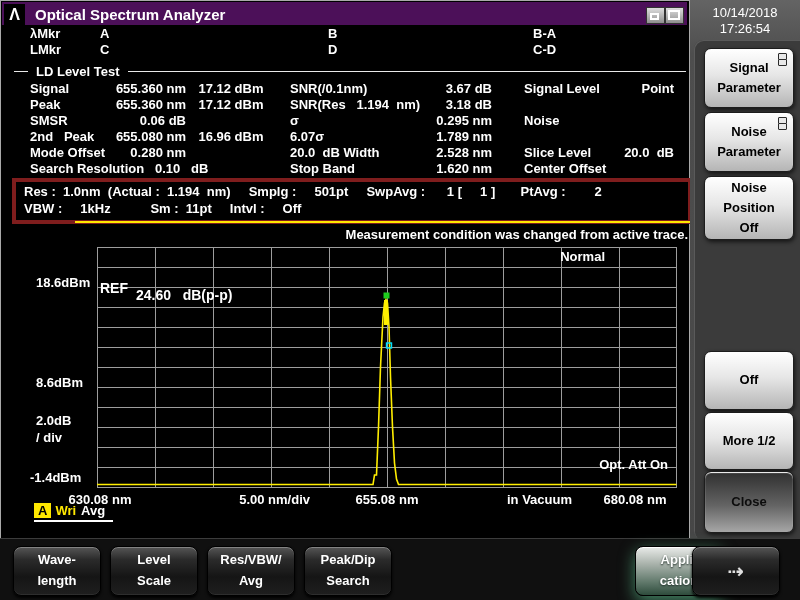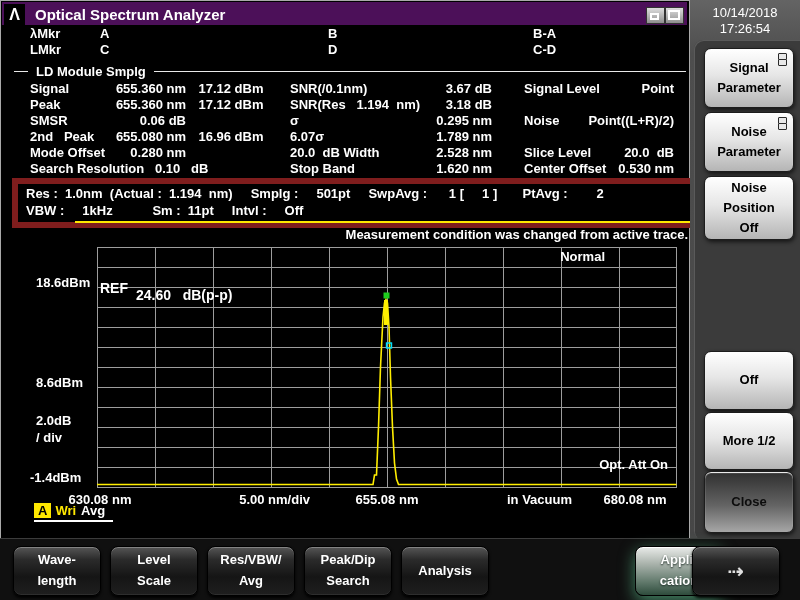--- a/index.html
+++ b/index.html
@@ -18,21 +18,21 @@
   
   .grpline{position:absolute;left:14px;top:71px;width:672px;border-top:1px solid #e9e9e9;}
   .grplabel{position:absolute;left:28px;top:64px;background:#000;padding:0 8px;color:#fff;
         font-weight:700;font-size:13px;white-space:pre;}
   
   .pr{position:absolute;left:0;width:690px;height:16px;}
   .pr span{position:absolute;top:0;color:#fff;font-weight:700;font-size:13px;white-space:pre;}
   .c1l{left:30px}.c1v1{left:90px;width:96px;text-align:right}.c1v2{left:194px;width:74px;text-align:center}
   .c2l{left:290px}.c2v{left:392px;width:100px;text-align:right}
   .c3l{left:524px}.c3v{left:544px;width:130px;text-align:right}
-  .setbox{position:absolute;left:12px;top:178px;width:672px;height:38px;border:6px solid #7f1d1d;background:#000;}
+  .setbox{position:absolute;left:12px;top:178px;width:672px;height:38px;border:4px solid #7f1d1d;background:#000;}
   .yline{position:absolute;left:75px;top:221px;width:616px;height:2px;background:#ffe800;}
   
   .chart{position:absolute;left:97px;top:247px;width:580px;height:241px;}
   .badge{display:inline-block;background:#ffe800;color:#000;font-weight:700;font-size:13px;
          padding:0 4px;line-height:15px;}
   .traceind{position:absolute;left:34px;top:503px;display:inline-flex;align-items:baseline;
          border-bottom:2px solid #fff;padding:0 8px 2px 0;}
   
   .strip{position:absolute;left:690px;top:0;width:110px;height:540px;
          background:linear-gradient(180deg,#646464,#4e4e4e 10%,#474747);}
@@ -80,21 +80,21 @@
   <span class="t" style="left:30px;top:27px">λMkr</span>
   <span class="t" style="left:100px;top:27px">A</span>
   <span class="t" style="left:328px;top:27px">B</span>
   <span class="t" style="left:533px;top:27px">B-A</span>
   <span class="t" style="left:30px;top:43px">LMkr</span>
   <span class="t" style="left:100px;top:43px">C</span>
   <span class="t" style="left:328px;top:43px">D</span>
   <span class="t" style="left:533px;top:43px">C-D</span>
 
   <div class="grpline"></div>
-  <span class="grplabel">LD Module Smplg</span>
+  <span class="grplabel">LD Level Test</span>
 
   <div class="pr" style="top:81px">
     <span class="c1l">Signal</span>
     <span class="c1v1">655.360 nm</span>
     <span class="c1v2">17.12 dBm</span>
     <span class="c2l">SNR(/0.1nm)</span>
     <span class="c2v">3.67 dB</span>
     <span class="c3l">Signal Level</span>
     <span class="c3v">Point</span>
   </div>
@@ -107,21 +107,20 @@
     <span class="c3l"></span>
     <span class="c3v"></span>
   </div>
   <div class="pr" style="top:113px">
     <span class="c1l">SMSR</span>
     <span class="c1v1">0.06 dB</span>
     <span class="c1v2"></span>
     <span class="c2l">σ</span>
     <span class="c2v">0.295 nm</span>
     <span class="c3l">Noise</span>
-    <span class="c3v">Point((L+R)/2)</span>
   </div>
   <div class="pr" style="top:129px">
     <span class="c1l">2nd   Peak</span>
     <span class="c1v1">655.080 nm</span>
     <span class="c1v2">16.96 dBm</span>
     <span class="c2l">6.07σ</span>
     <span class="c2v">1.789 nm</span>
     <span class="c3l"></span>
     <span class="c3v"></span>
   </div>
@@ -134,21 +133,20 @@
     <span class="c3l">Slice Level</span>
     <span class="c3v">20.0  dB</span>
   </div>
   <div class="pr" style="top:161px">
     <span class="c1l">Search Resolution   0.10   dB</span>
     <span class="c1v1"></span>
     <span class="c1v2"></span>
     <span class="c2l">Stop Band</span>
     <span class="c2v">1.620 nm</span>
     <span class="c3l">Center Offset</span>
-    <span class="c3v">0.530 nm</span>
   </div>
 
   <div class="setbox">
     <span class="t" style="left:8px;top:3px">Res :  1.0nm  (Actual :  1.194  nm)     Smplg :     501pt     SwpAvg :      1 [     1 ]       PtAvg :        2</span>
     <span class="t" style="left:8px;top:20px">VBW :     1kHz           Sm :  11pt     Intvl :     Off</span>
   </div>
 
   <div class="yline"></div>
   <span class="t" style="left:97px;top:228px;width:591px;text-align:right">Measurement condition was changed from active trace.</span>
 
@@ -232,23 +230,20 @@
 Scale</span>
   </div>
   <div class="bbtn" style="left:207px">
     <span class="lbl">Res/VBW/
 Avg</span>
   </div>
   <div class="bbtn" style="left:304px">
     <span class="lbl">Peak/Dip
 Search</span>
   </div>
-  <div class="bbtn" style="left:401px">
-    <span class="lbl">Analysis</span>
-  </div>
   <div class="bbtn sel" style="left:595px">
     <span class="lbl">Appli-
 cation</span>
   </div>
   <div class="bbtn arrow" style="left:692px">
     <span class="lbl">⇢</span>
   </div>
 
 </div>
 

